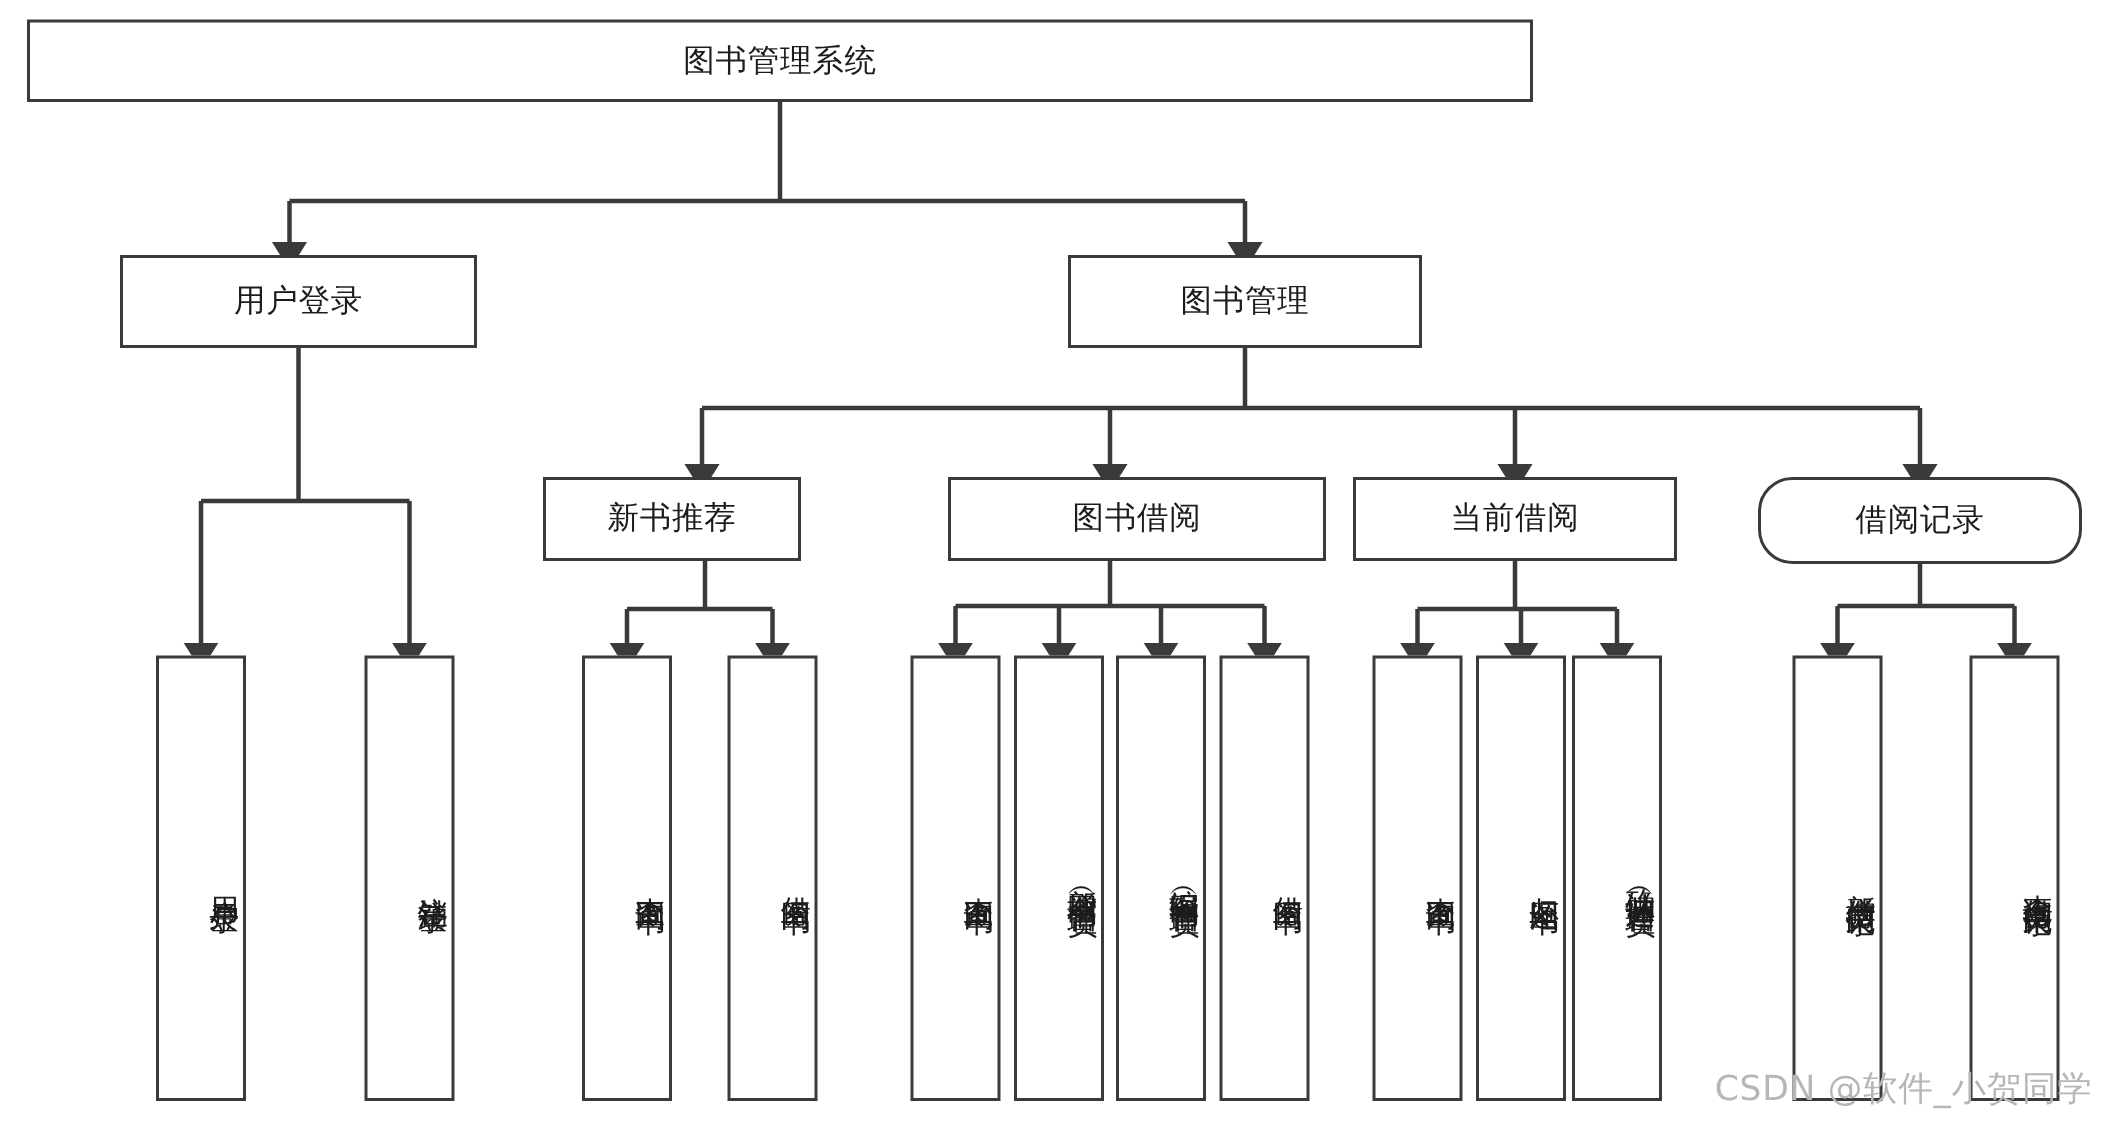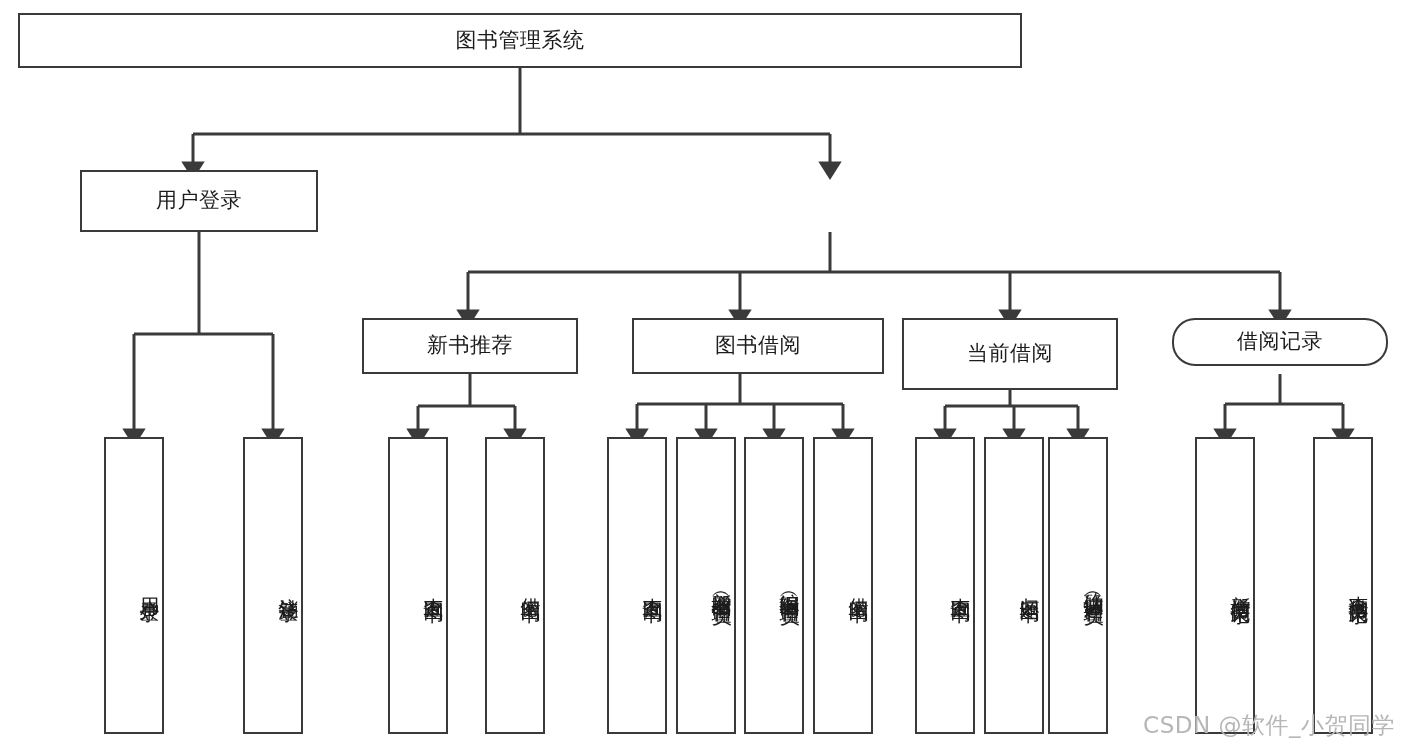--- a/index.html
+++ b/index.html
@@ -127,31 +127,34 @@
     </g>
   </svg>
 
   <div class="node horizontal" style="left:18px; top:13px; width:1004px; height:55px;">
     <span class="node-label">图书管理系统</span>
   </div>
 
   <div class="node horizontal" style="left:80px; top:170px; width:238px; height:62px;">
     <span class="node-label">用户登录</span>
   </div>
-
-  <div class="node horizontal" style="left:362px; top:318px; width:216px; height:56px;">
+  <div class="node horizontal" style="left:712px; top:170px; width:236px; height:62px;">
+    <span class="node-label">图书管理</span>
+  </div>
+
+  <div class="node horizontal" style="left:362px; top:318px; width:172px; height:56px;">
     <span class="node-label">新书推荐</span>
   </div>
   <div class="node horizontal" style="left:632px; top:318px; width:252px; height:56px;">
     <span class="node-label">图书借阅</span>
   </div>
-  <div class="node horizontal" style="left:902px; top:318px; width:216px; height:72px;">
+  <div class="node horizontal" style="left:902px; top:318px; width:216px; height:56px;">
     <span class="node-label">当前借阅</span>
   </div>
-  <div class="node horizontal" style="left:1172px; top:318px; width:216px; height:48px;border-radius:23px;">
+  <div class="node horizontal" style="left:1172px; top:318px; width:216px; height:58px;border-radius:23px;">
     <span class="node-label">借阅记录</span>
   </div>
 
   <div class="node vertical" style="left:104px; top:437px; width:60px; height:297px;">
     <span class="node-label">用户登录</span>
   </div>
   <div class="node vertical" style="left:243px; top:437px; width:60px; height:297px;">
     <span class="node-label">注销登录</span>
   </div>
 

